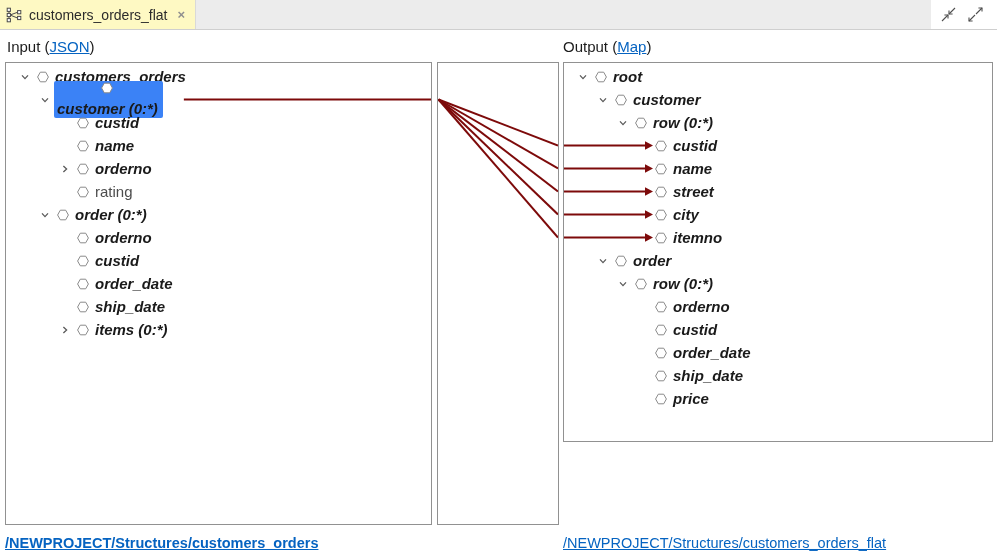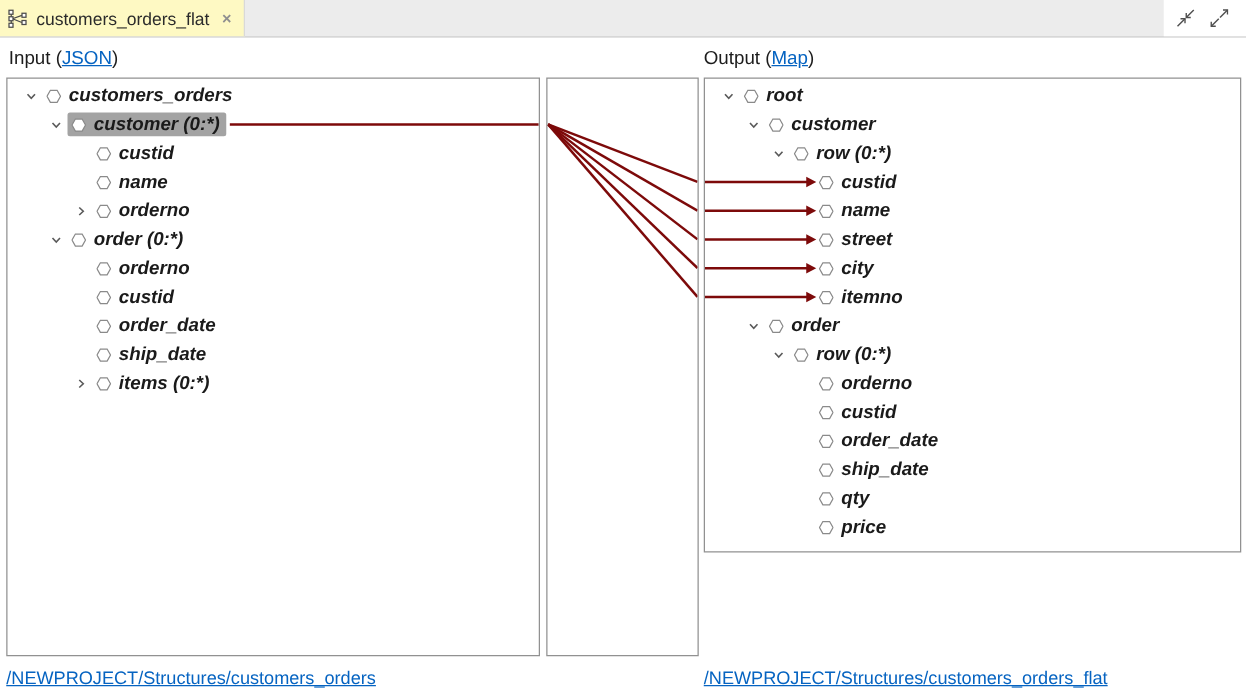--- a/index.html
+++ b/index.html
@@ -25,28 +25,28 @@
   a.link{color:#0563C1;text-decoration:underline;cursor:pointer;}
   
   .panel{position:absolute;top:62px;background:#ffffff;border:1px solid #919191;box-sizing:border-box;}
   #panel-input{left:5px;width:427px;height:463px;}
   #panel-mid{left:437px;width:122px;height:463px;}
   #panel-output{left:563px;width:430px;height:380px;}
   .tree{position:absolute;left:0;top:0;right:0;bottom:0;padding-top:2px;overflow:hidden;}
   .tree-row{height:23px;display:flex;align-items:center;white-space:nowrap;}
   .twisty{width:18px;flex:none;display:inline-flex;justify-content:center;align-items:center;cursor:pointer;}
   .row-core{display:inline-flex;align-items:center;gap:6px;padding:1px 5px 1px 3px;border-radius:2px;justify-content:space-between;}
-  .row-core.selected{background:#a3a3a3;}
+  .row-core.selected{background:#3b82f6;flex-direction:column;}
   .hexicon{display:inline-flex;flex:none;}
   .lbl{font-size:15px;font-weight:bold;font-style:italic;color:#1a1a1a;}
   .lbl.plain{font-weight:normal;font-style:normal;color:#4d4d4d;}
   .lines-svg{position:absolute;left:0;top:0;pointer-events:none;}
   
   .footer-link{position:absolute;top:535px;font-size:14.5px;white-space:nowrap;}
-  #footer-input{left:5px;} #footer-output{left:563px;}
+  #footer-input{left:5px;font-weight:bold;} #footer-output{left:563px;}
 </style>
 </head>
 <body>
 
 <div class="tabbar">
   <div class="tab">
     <span class="tb-icon">
       <svg width="16" height="16" viewBox="0 0 16 16">
         <g stroke="#4a4a4a" stroke-width="1" fill="none">
           <path d="M3 3.5 L3 13"></path>
@@ -158,20 +158,31 @@
         </span>
         <span class="row-core">
           <span class="hexicon">
             <svg width="12" height="12" viewBox="0 0 12 12">
               <polygon points="3.3,1.2 8.7,1.2 11.4,6 8.7,10.8 3.3,10.8 0.6,6" fill="#ffffff" stroke="#8a8a8a" stroke-width="1"></polygon>
             </svg>
           </span>
           <span class="lbl">orderno</span>
         </span>
       </div>
+      <div class="tree-row" style="padding-left: 50px;">
+        <span class="twisty"></span>
+        <span class="row-core">
+          <span class="hexicon">
+            <svg width="12" height="12" viewBox="0 0 12 12">
+              <polygon points="3.3,1.2 8.7,1.2 11.4,6 8.7,10.8 3.3,10.8 0.6,6" fill="#ffffff" stroke="#8a8a8a" stroke-width="1"></polygon>
+            </svg>
+          </span>
+          <span class="lbl plain">rating</span>
+        </span>
+      </div>
       <div class="tree-row" style="padding-left: 30px;">
         <span class="twisty">
           <svg width="10" height="10" viewBox="0 0 10 10">
             <path d="M2 3.4 L5 6.6 L8 3.4" fill="none" stroke="#5a5a5a" stroke-width="1.3"></path>
           </svg>
         </span>
         <span class="row-core">
           <span class="hexicon">
             <svg width="12" height="12" viewBox="0 0 12 12">
               <polygon points="3.3,1.2 8.7,1.2 11.4,6 8.7,10.8 3.3,10.8 0.6,6" fill="#ffffff" stroke="#8a8a8a" stroke-width="1"></polygon>
@@ -422,31 +433,20 @@
       </div>
       <div class="tree-row" style="padding-left: 70px;">
         <span class="twisty"></span>
         <span class="row-core">
           <span class="hexicon">
             <svg width="12" height="12" viewBox="0 0 12 12">
               <polygon points="3.3,1.2 8.7,1.2 11.4,6 8.7,10.8 3.3,10.8 0.6,6" fill="#ffffff" stroke="#8a8a8a" stroke-width="1"></polygon>
             </svg>
           </span>
           <span class="lbl">ship_date</span>
-        </span>
-      </div>
-      <div class="tree-row" style="padding-left: 70px;">
-        <span class="twisty"></span>
-        <span class="row-core">
-          <span class="hexicon">
-            <svg width="12" height="12" viewBox="0 0 12 12">
-              <polygon points="3.3,1.2 8.7,1.2 11.4,6 8.7,10.8 3.3,10.8 0.6,6" fill="#ffffff" stroke="#8a8a8a" stroke-width="1"></polygon>
-            </svg>
-          </span>
-          <span class="lbl">qty</span>
         </span>
       </div>
       <div class="tree-row" style="padding-left: 70px;">
         <span class="twisty"></span>
         <span class="row-core">
           <span class="hexicon">
             <svg width="12" height="12" viewBox="0 0 12 12">
               <polygon points="3.3,1.2 8.7,1.2 11.4,6 8.7,10.8 3.3,10.8 0.6,6" fill="#ffffff" stroke="#8a8a8a" stroke-width="1"></polygon>
             </svg>
           </span>

